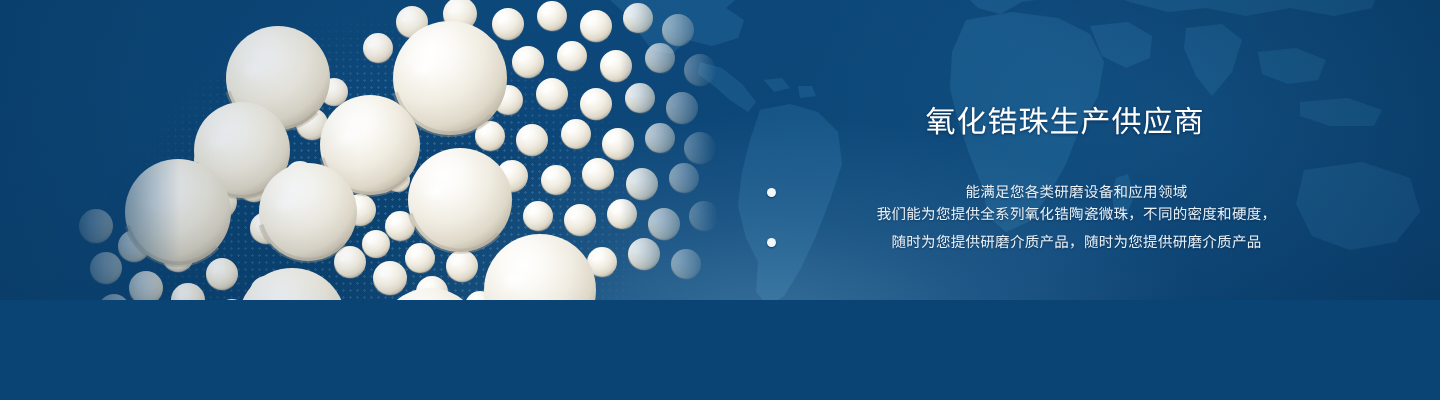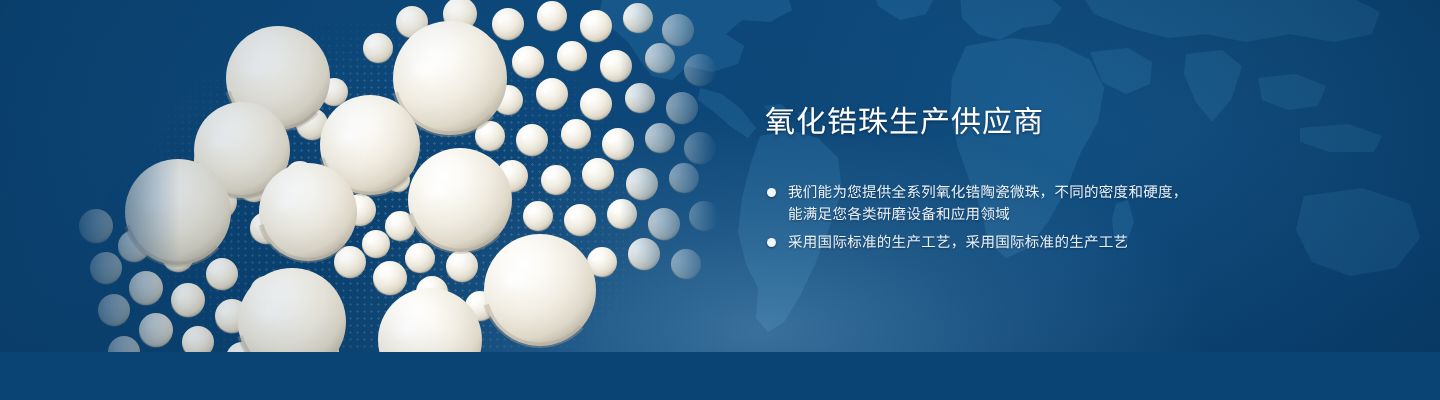--- a/index.html
+++ b/index.html
@@ -8,23 +8,24 @@
     padding: 0;
     background: #0a4474;
   }
   body {
     font-family: "Liberation Sans", "DejaVu Sans", sans-serif;
   }
 
   .banner {
     position: relative;
     width: 1440px;
-    height: 352px;
+    height: 300px;
     overflow: hidden;
     background: #0a4474;
+    text-align: center;
   }
 
   
   .bg-base {
     position: absolute;
     inset: 0;
     background:
       radial-gradient(ellipse 620px 300px at 760px 330px,
          rgba(86,140,180,0.62) 0%,
          rgba(64,120,165,0.34) 38%,
@@ -347,26 +348,26 @@
 
   <div class="bg-vignette"></div>
 
   <div class="copy">
     <h1 class="headline">氧化锆珠生产供应商</h1>
 
     <ul class="bullets">
 
       <li class="bullet">
         <span class="bullet-dot"></span>
+        <span class="bullet-line">能满足您各类研磨设备和应用领域</span>
         <span class="bullet-line">我们能为您提供全系列氧化锆陶瓷微珠，不同的密度和硬度，</span>
-        <span class="bullet-line">能满足您各类研磨设备和应用领域</span>
       </li>
 
 
       <li class="bullet">
         <span class="bullet-dot"></span>
-        <span class="bullet-line">采用国际标准的生产工艺，采用国际标准的生产工艺</span>
+        <span class="bullet-line">随时为您提供研磨介质产品，随时为您提供研磨介质产品</span>
       </li>
 
     </ul>
   </div>
 
 </div>
 
 </body></html>

